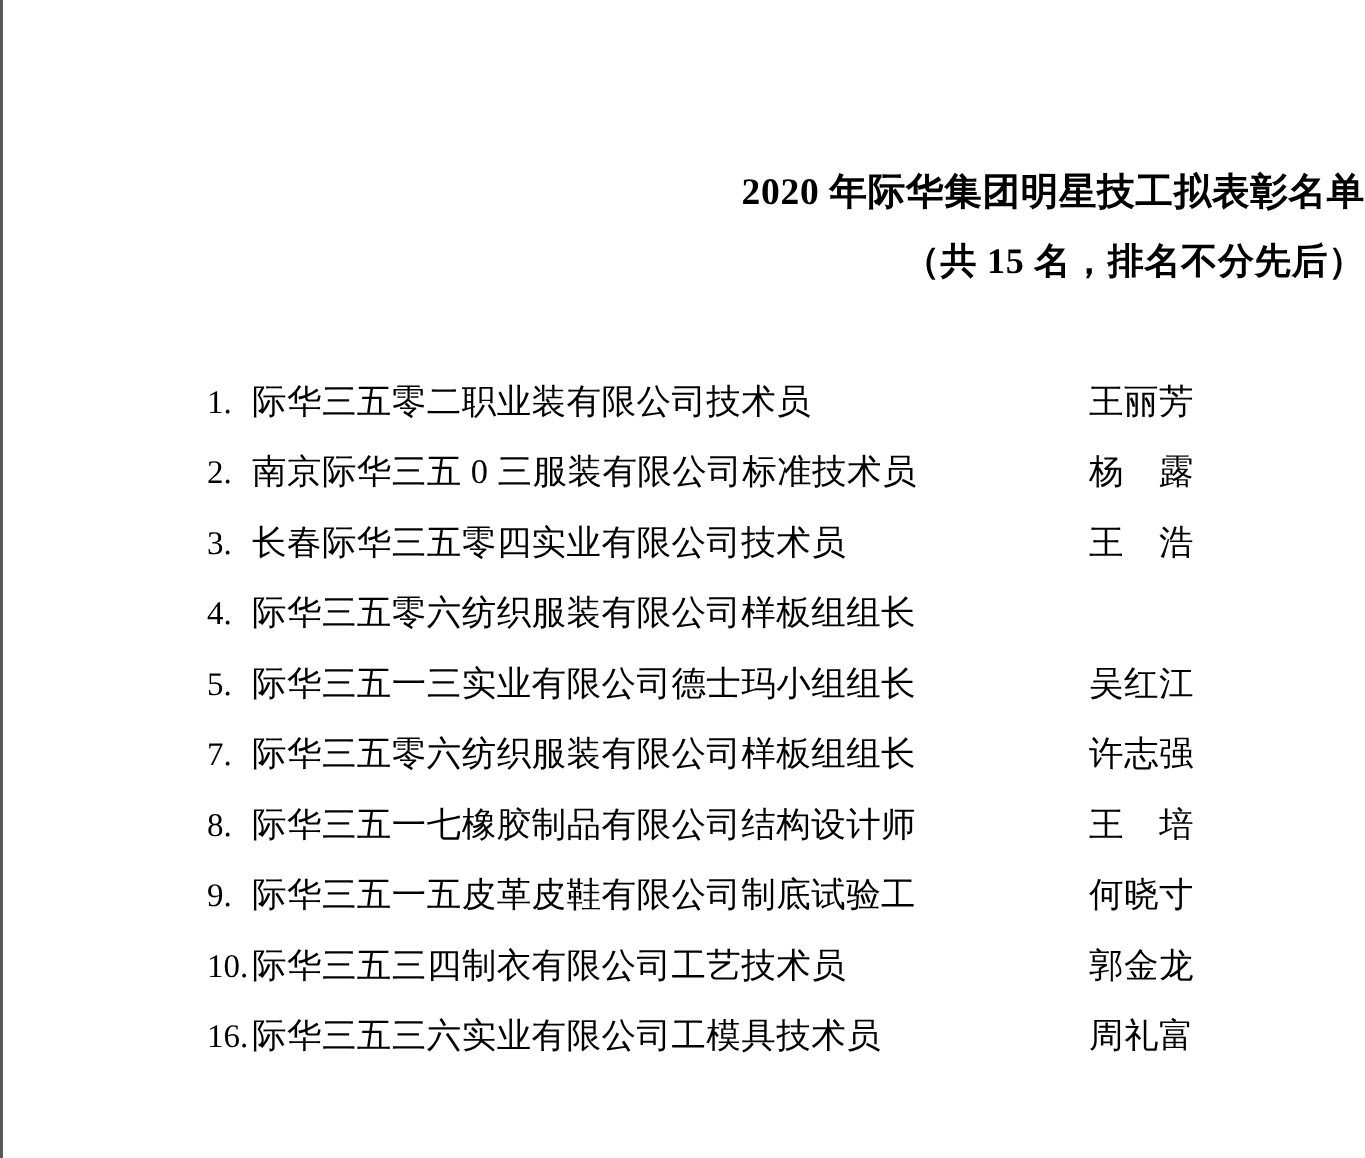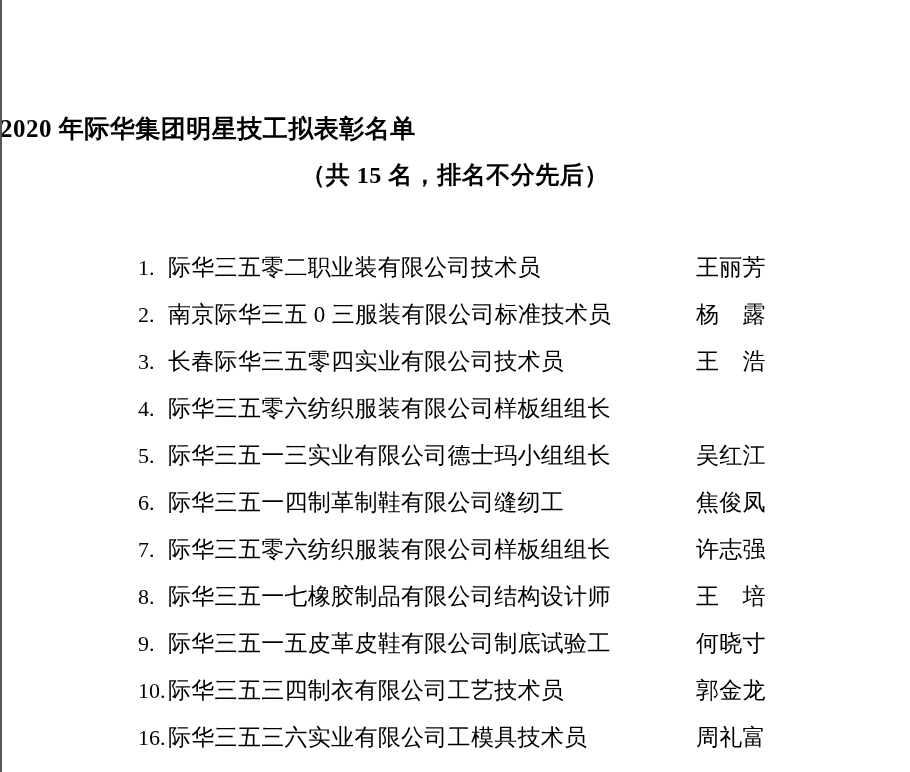--- a/index.html
+++ b/index.html
@@ -21,29 +21,29 @@
     top: 0;
     width: 2px;
     height: 772px;
     background: #58585a;
   }
   .content {
     padding-top: 105px;
   }
   .doc-title {
     margin: 0;
-    text-align: left;
+    text-align: right;
     font-size: 25px;
     font-weight: bold;
     line-height: 47px;
     letter-spacing: 0.5px;
   }
   .doc-subtitle {
     margin: 0;
-    text-align: center;
+    text-align: right;
     font-size: 24px;
     font-weight: bold;
     line-height: 47px;
     letter-spacing: 0.5px;
   }
   .commend-list {
     list-style: none;
     margin: 45px 0 0 0;
     padding: 0 0 0 138px;
     font-family: Liberation Serif, serif;
@@ -58,39 +58,38 @@
   .row .num {
     display: inline-block;
     width: 30px;
     font-size: 22px;
   }
   .row .desc {
     letter-spacing: 0.3px;
   }
   .row .name {
     position: absolute;
-    left: 558px;
+    left: 588px;
     top: 0;
     letter-spacing: 0.3px;
   }
 </style>
 </head>
 <body>
 
 <div class="edge-line"></div>
 
 <div class="content">
   <h1 class="doc-title">2020 年际华集团明星技工拟表彰名单</h1>
   <h2 class="doc-subtitle">（共 15 名，排名不分先后）</h2>
   <ol class="commend-list">
       <li class="row"><span class="num">1.</span><span class="desc">际华三五零二职业装有限公司技术员</span><span class="name">王丽芳</span></li>
       <li class="row"><span class="num">2.</span><span class="desc">南京际华三五 0 三服装有限公司标准技术员</span><span class="name">杨　露</span></li>
       <li class="row"><span class="num">3.</span><span class="desc">长春际华三五零四实业有限公司技术员</span><span class="name">王　浩</span></li>
       <li class="row"><span class="num">4.</span><span class="desc">际华三五零六纺织服装有限公司样板组组长</span></li>
       <li class="row"><span class="num">5.</span><span class="desc">际华三五一三实业有限公司德士玛小组组长</span><span class="name">吴红江</span></li>
-      <li class="row"><span class="num">6.</span><span class="desc">际华三五一四制革制鞋有限公司缝纫工</span><span class="name">焦俊凤</span></li>
       <li class="row"><span class="num">7.</span><span class="desc">际华三五零六纺织服装有限公司样板组组长</span><span class="name">许志强</span></li>
       <li class="row"><span class="num">8.</span><span class="desc">际华三五一七橡胶制品有限公司结构设计师</span><span class="name">王　培</span></li>
       <li class="row"><span class="num">9.</span><span class="desc">际华三五一五皮革皮鞋有限公司制底试验工</span><span class="name">何晓寸</span></li>
       <li class="row"><span class="num">10.</span><span class="desc">际华三五三四制衣有限公司工艺技术员</span><span class="name">郭金龙</span></li>
       <li class="row"><span class="num">16.</span><span class="desc">际华三五三六实业有限公司工模具技术员</span><span class="name">周礼富</span></li>
     </ol>
 </div>
 
 </body></html>

